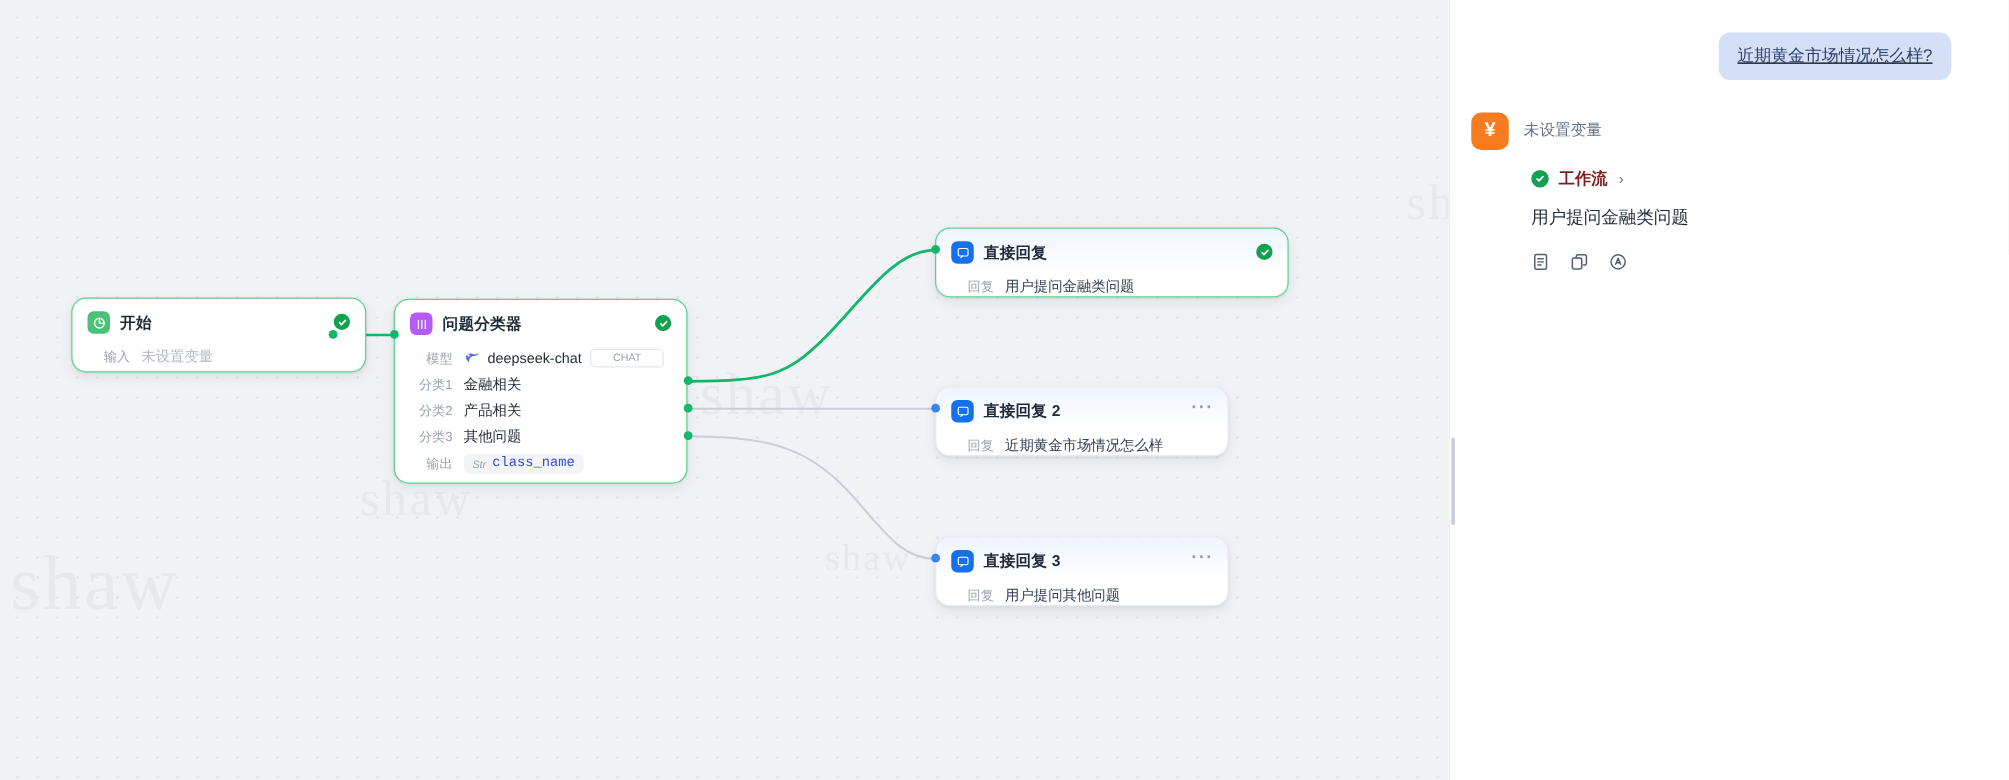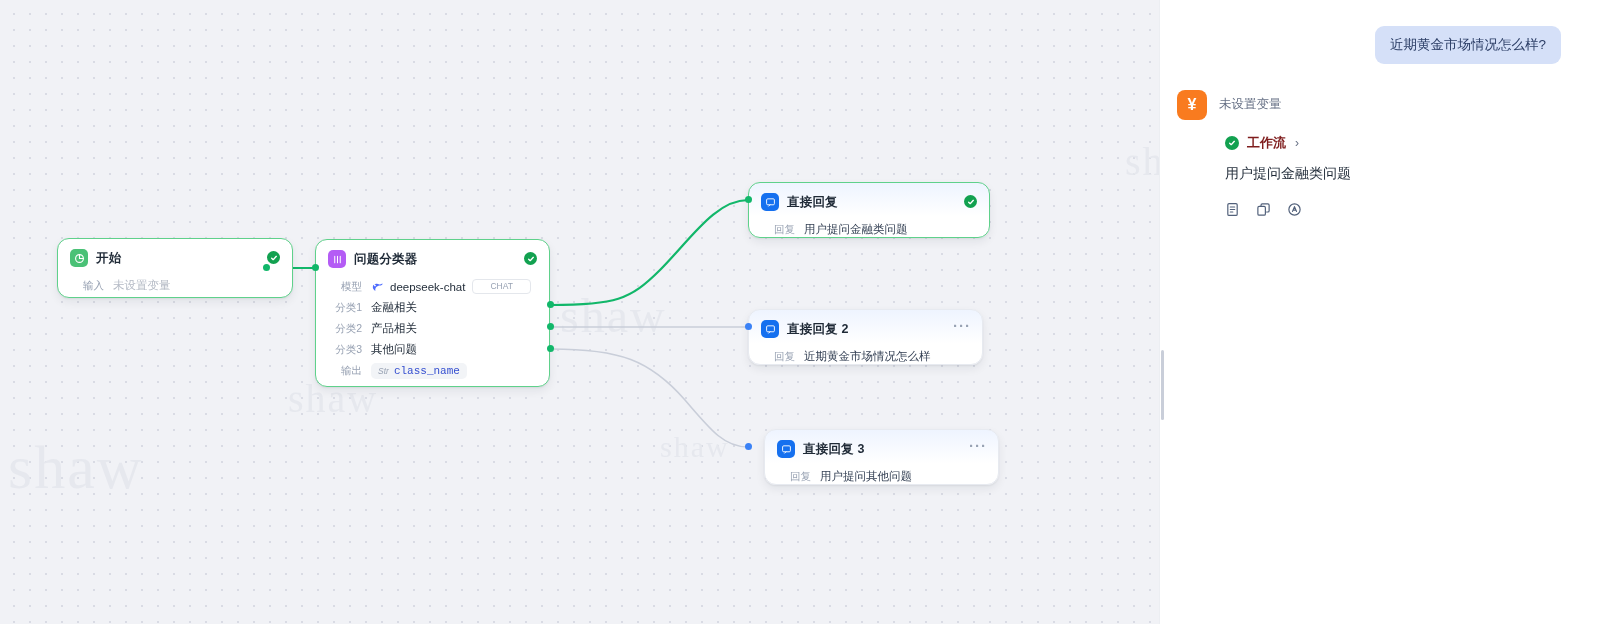--- a/index.html
+++ b/index.html
@@ -82,37 +82,37 @@
   .var-chip {
     display: inline-flex; align-items: center; gap: 5px;
     background: #f2f4f7; border-radius: 5px; padding: 2px 7px;
   }
   .var-type { font-size: 8.5px; color: #98a2b3; font-style: italic; }
   .var-name { font-size: 11px; color: #354fd0; font-family: "Liberation Mono", "DejaVu Sans Mono", monospace; }
 
   
   #node-start    { left: 30px;  top: 238px; width: 236px; height: 60px; border: 1.5px solid #5fd18b; margin-left: 27px; }
   #node-class    { left: 315px; top: 239px; width: 235px; height: 148px; border: 1.5px solid #5fd18b; }
-  #node-reply1   { left: 748px; top: 182px; width: 242px; height: 56px; border: 1.5px solid #5fd18b;
+  #node-reply1   { left: 748px; top: 182px; width: 283px; height: 56px; border: 1.5px solid #5fd18b;
                    background: linear-gradient(180deg,#eef4ff 0%,#ffffff 62%); }
   #node-reply2   { left: 748px; top: 309px; width: 235px; height: 56px; border: 1px solid #e7eaf0;
                    background: linear-gradient(180deg,#eef4ff 0%,#ffffff 62%); }
-  #node-reply3   { left: 764px; top: 429px; width: 235px; height: 56px; border: 1px solid #e7eaf0;
+  #node-reply3   { left: 748px; top: 429px; width: 235px; height: 56px; border: 1px solid #e7eaf0;
                    background: linear-gradient(180deg,#eef4ff 0%,#ffffff 62%); }
 
   .port { position: absolute; width: 7px; height: 7px; border-radius: 50%; }
   .port.g { background: #12b76a; }
   .port.b { background: #3b82f6; }
 
   
   #panel {
     position: relative; width: 448px; height: 624px; background: #ffffff; flex: none;
     padding: 0; overflow: hidden;
   }
-  .bubble-wrap { display: flex; justify-content: flex-end; padding: 26px 46px 0 0; }
+  .bubble-wrap { display: flex; justify-content: flex-end; padding: 26px 46px 0 0; text-decoration: underline; }
   .bubble {
     background: #d5e0f8; color: #2c3e66; border-radius: 9px;
     padding: 10px 15px; font-size: 13.5px; line-height: 1.3; max-width: 330px;
   }
   .assist { padding: 26px 0 0 18px; }
   .assist-hdr { display: flex; align-items: center; }
   .avatar {
     width: 30px; height: 30px; border-radius: 8px; background: #f97b1f;
     color: #fff; display: flex; align-items: center; justify-content: center;
     font-size: 16px; font-weight: bold; flex: none;

